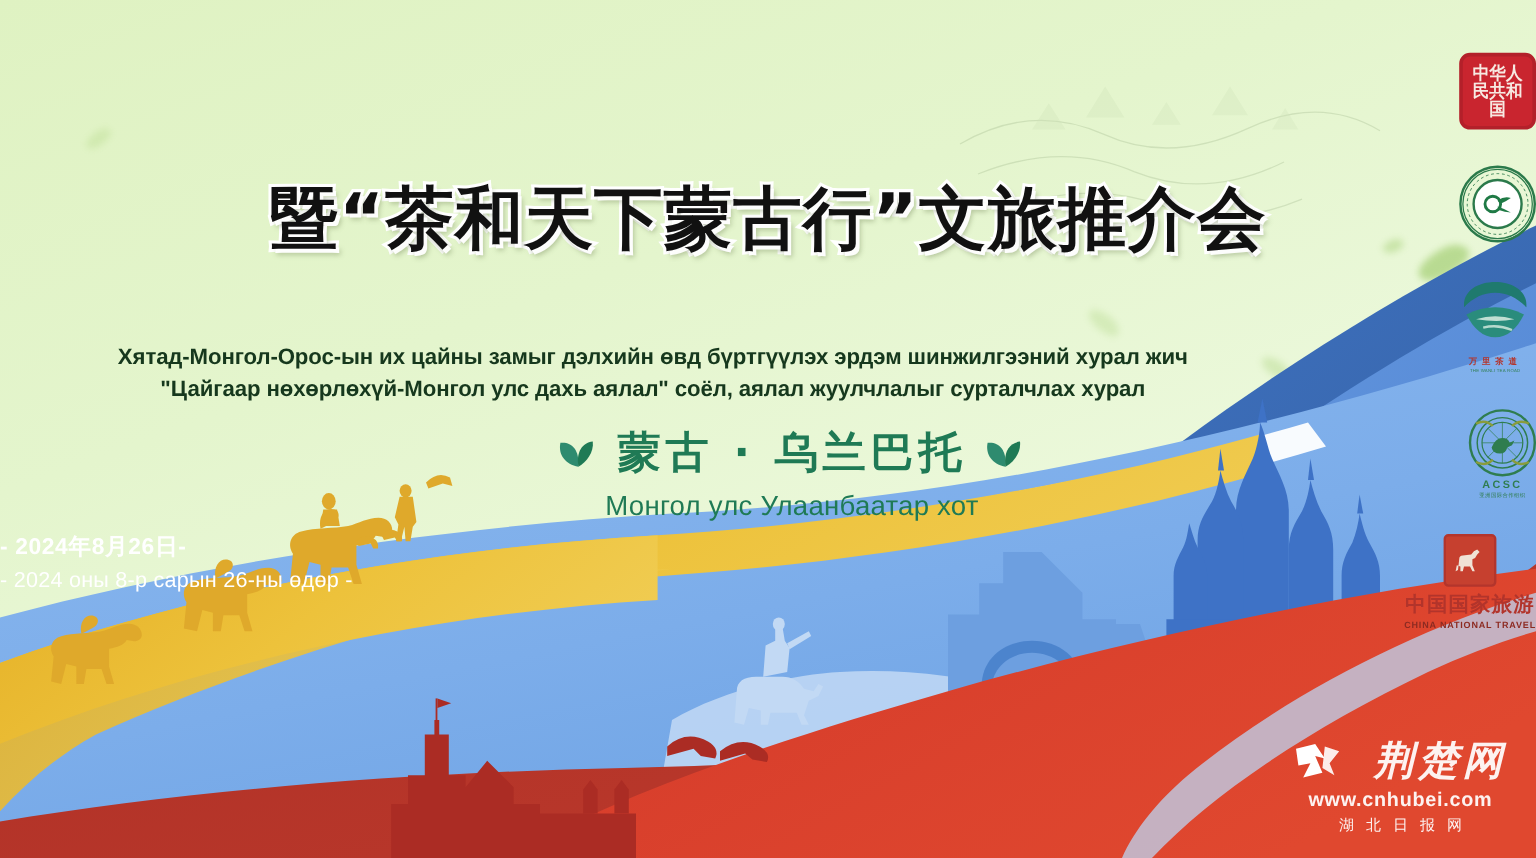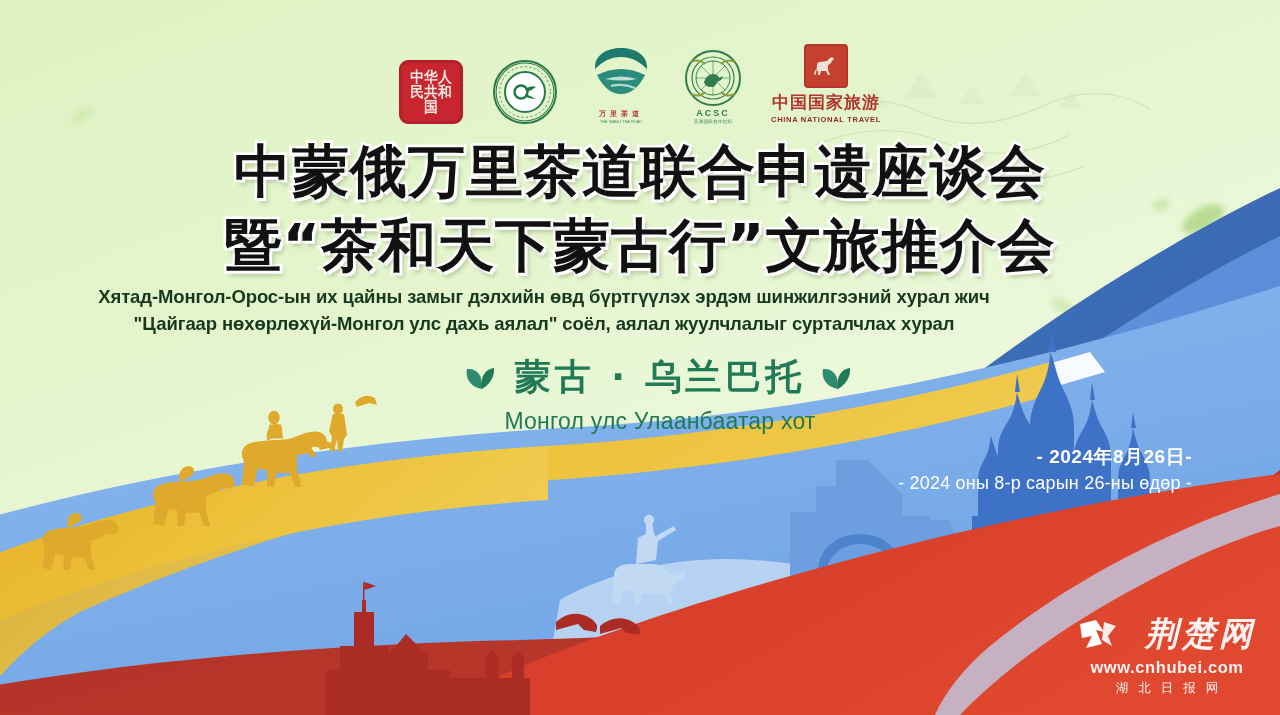--- a/index.html
+++ b/index.html
@@ -13,21 +13,21 @@
   
   .bg-layer{position:absolute;inset:0;pointer-events:none;}
   .leafblob{position:absolute;border-radius:60% 40% 55% 45%/50% 55% 45% 50%;
             background:#7fb93f;filter:blur(3px);}
 
   
   #ribbons{position:absolute;left:0;top:0;width:1280px;height:715px;}
 
   
   #logo-row{position:absolute;left:0;top:44px;width:1280px;
-            display:flex;justify-content:center;align-items:flex-end;gap:30px;}
+            display:flex;justify-content:center;align-items:flex-end;gap:30px;flex-direction:column;}
   .logo{position:relative;display:flex;flex-direction:column;align-items:center;}
 
   .seal{width:58px;height:58px;border:3px solid #b3202a;border-radius:9px;
         background:#c9252f;display:flex;align-items:center;justify-content:center;
         box-shadow:inset 0 0 0 2px #c9252f;}
   .seal-txt{color:#f7e9e2;font-size:15px;line-height:15px;font-weight:bold;
             letter-spacing:0px;text-align:center;font-family:"DejaVu Serif",serif;
             transform:scaleX(.92);}
 
   .ring{width:60px;height:60px;border-radius:50%;border:2.5px solid #2b7a4b;
@@ -72,21 +72,21 @@
             letter-spacing:-.1px;}
 
   
   #location{position:absolute;left:0;top:353px;width:1280px;text-align:center;padding-left:20px;}
   .loc-row{display:flex;align-items:center;justify-content:center;gap:16px;}
   .loc-cn{font-family:"DejaVu Sans",sans-serif;font-weight:bold;font-size:36px;
           color:#1f7a55;letter-spacing:4px;}
   .loc-mn{font-size:23px;color:#1f7a55;font-weight:500;margin-top:6px;letter-spacing:.2px;}
 
   
-  #date{position:absolute;left:0;top:444px;width:1192px;text-align:right;}
+  #date{position:absolute;left:0;top:444px;width:1192px;text-align:left;}
   .date-cn{font-size:19px;color:#ffffff;font-weight:bold;letter-spacing:.5px;line-height:26px;}
   .date-mn{font-size:18px;color:#ffffff;font-weight:500;letter-spacing:.2px;line-height:26px;}
 
   
   #watermark{position:absolute;right:24px;bottom:18px;text-align:center;
              color:rgba(255,255,255,.93);}
   .wm-top{display:flex;align-items:center;justify-content:center;gap:7px;}
   .wm-cn{font-family:"DejaVu Serif",serif;font-weight:bold;font-size:33px;
          letter-spacing:4px;font-style:italic;margin-left:18px;}
   .wm-url{font-size:16.5px;font-weight:bold;letter-spacing:.6px;margin-top:1px;}
@@ -351,21 +351,20 @@
           <path d="M4 22 L5 13 q0 -3 3 -3 l7 -1 q2 -3 5 -4 l2 2 l-2 2 q-1 3 -4 4 l0 5
                    l2 5 l-2 0 l-2 -4 l-5 0 l-1 4 l-2 0 l0 -4 l-3 -1 l-1 5 Z" fill="#f0e2d6"></path>
         </svg>
       </div>
       <div class="cnt-cn">中国国家旅游</div>
       <div class="cnt-en">CHINA NATIONAL TRAVEL</div>
     </div>
   </div>
 
   <div id="headline">
-    <div class="h-wrap"><span class="h-line">中蒙俄万里茶道联合申遗座谈会</span></div>
     <div class="h-wrap" style="margin-top:12px;"><span class="h-line">暨“茶和天下蒙古行”文旅推介会</span></div>
   </div>
 
   <div id="subtitle">
     <div class="sub-line">Хятад-Монгол-Орос-ын их цайны замыг дэлхийн өвд бүртгүүлэх эрдэм шинжилгээний хурал жич</div>
     <div class="sub-line">"Цайгаар нөхөрлөхүй-Монгол улс дахь аялал" соёл, аялал жуулчлалыг сурталчлах хурал</div>
   </div>
 
   <div id="location">
     <div class="loc-row">

